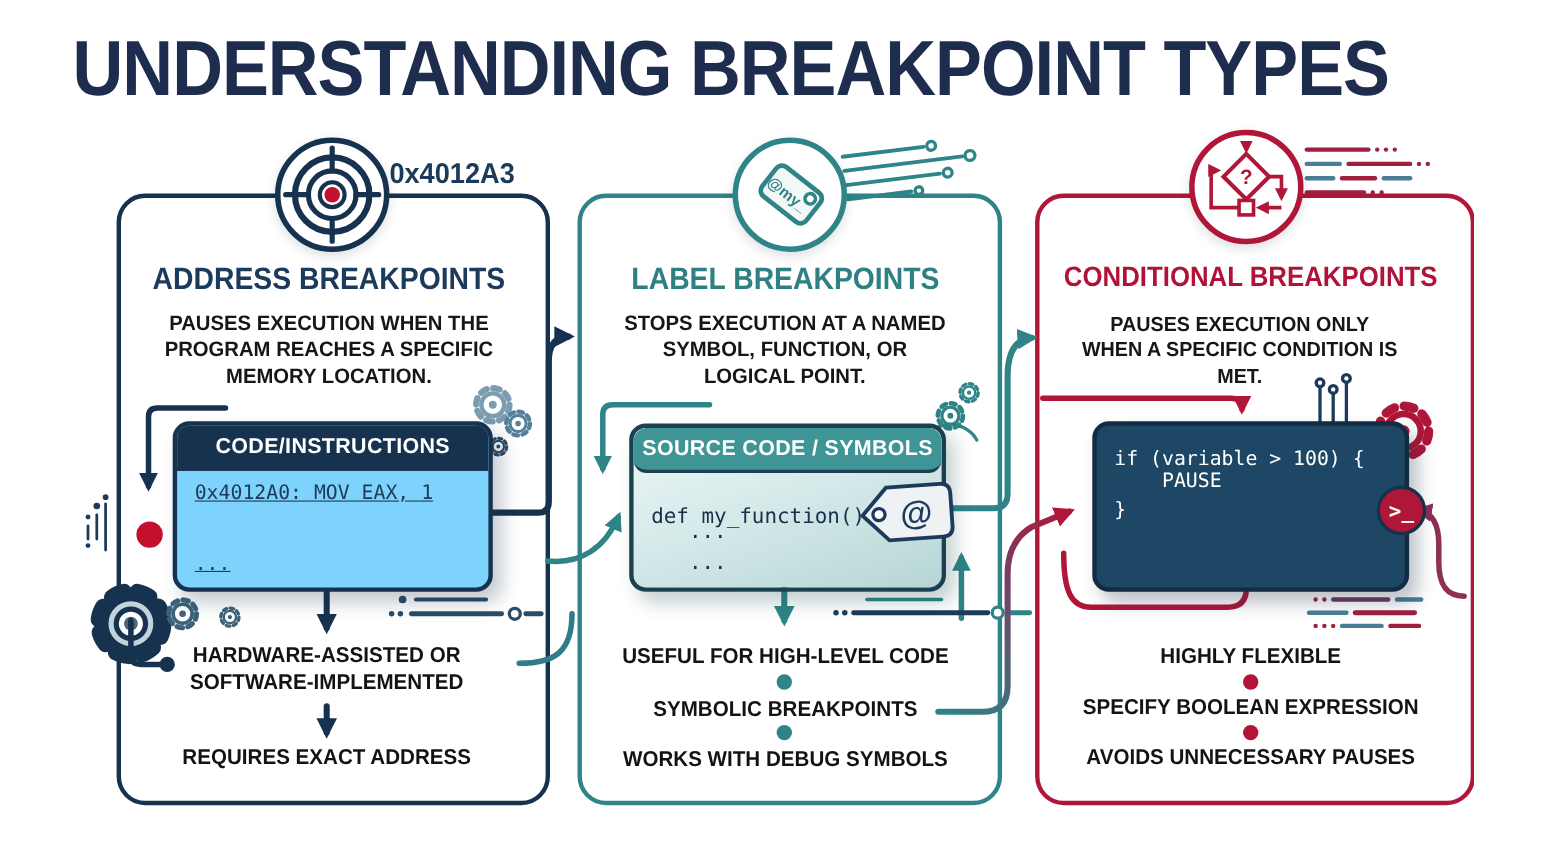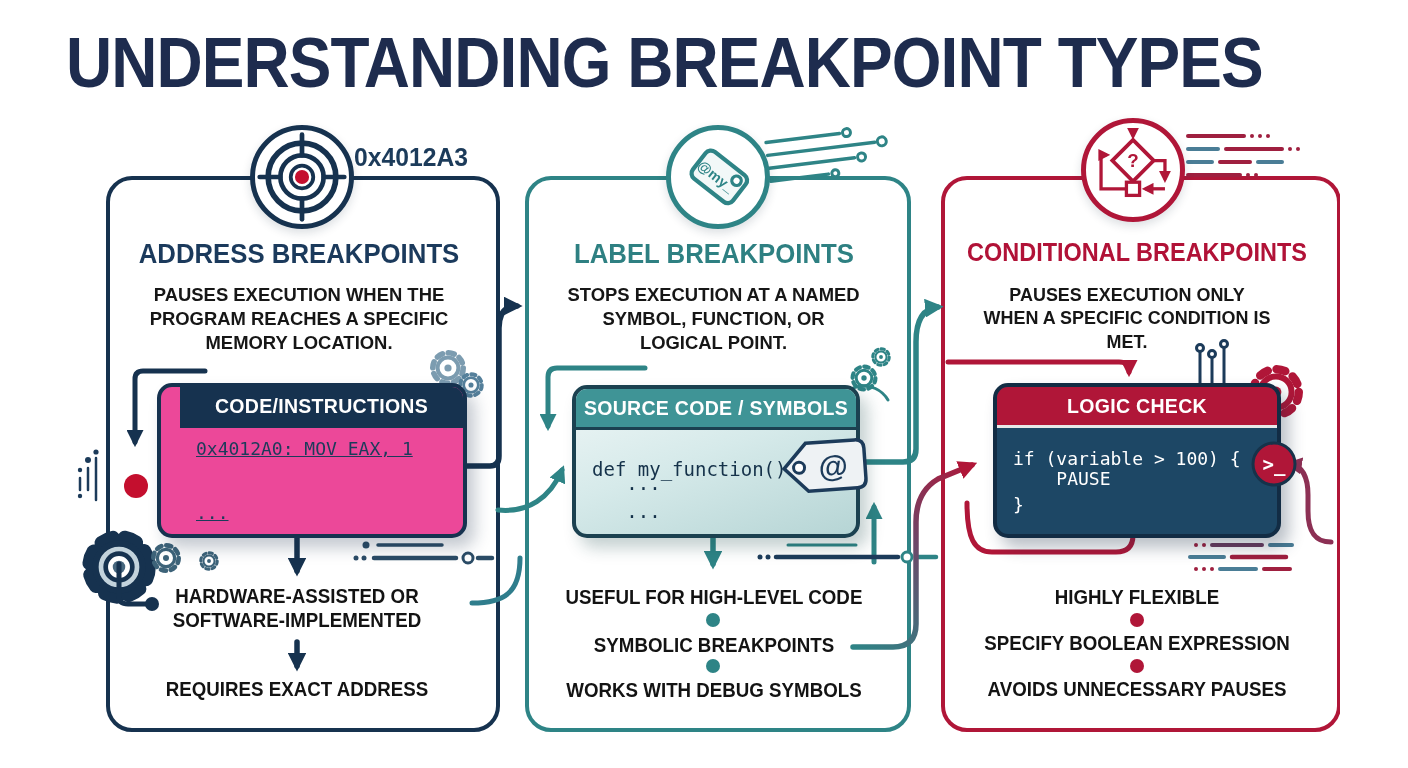--- a/index.html
+++ b/index.html
@@ -32,31 +32,31 @@
   .h2{left:525px;width:378px;top:238px;font-size:28px;color:#2e8082;}
   .h3{left:941px;width:392px;top:238px;font-size:25.5px;color:#b11237;}
 
   .desc{position:absolute;text-align:center;font-weight:bold;color:#161616;line-height:1.26;
         transform:scaleX(.97);transform-origin:center top;}
   .d1{left:144px;width:310px;top:283px;font-size:19px;}
   .d2{left:561px;width:305px;top:283px;font-size:19px;}
   .d3{left:977px;width:300px;top:283px;font-size:18.5px;}
 
   .codebox{position:absolute;border-radius:15px;border:4px solid;overflow:hidden;}
-  .cb1{left:157px;top:383px;width:283px;height:147px;border-color:#16324f;background:#ec4899;
-       box-shadow:8px 10px 16px rgba(25,45,70,.25);padding-left:19px;}
+  .cb1{left:157px;top:383px;width:283px;height:147px;border-color:#16324f;background:#7dd3fc;
+       box-shadow:8px 10px 16px rgba(25,45,70,.25);}
   .cb2{left:572px;top:385px;width:280px;height:145px;border-color:#1b4150;
        background:linear-gradient(160deg,#eef6f6 0%,#d6eaea 45%,#b6d5d5 100%);
        box-shadow:8px 10px 16px rgba(25,70,70,.25);}
   .cb3{left:993px;top:383px;width:280px;height:147px;border-color:#122c44;background:#1d4765;
        box-shadow:8px 10px 16px rgba(25,45,70,.3);}
   .cbHead{height:38px;display:flex;align-items:center;justify-content:center;color:#fff;
           font-size:19.5px;font-weight:bold;letter-spacing:.3px;}
   .cb1 .cbHead{background:#16324f;border-bottom:3px solid #16324f;}
-  .cb2 .cbHead{background:#3f9496;border-bottom:3px solid #1b4150;}
+  .cb2 .cbHead{background:#3f9496;border-bottom:3px solid #1b4150;border-radius:12px;}
   .cb3 .cbHead{background:#b01638;border-bottom:3px solid #e9e9e9;}
   .cbBody{position:relative;height:calc(100% - 41px);font-family:"DejaVu Sans Mono",monospace;
           white-space:pre;}
   .cline{position:absolute;left:16px;}
   .cb1 .cline{color:#1c3b5a;font-size:18px;text-decoration:underline;}
   .cb2 .cline{color:#15324a;font-size:19px;}
   .cb3 .cline{color:#ffffff;font-size:18px;}
 
   .note{position:absolute;text-align:center;font-weight:bold;color:#131313;line-height:1.22;
         transform:scaleX(.96);transform-origin:center top;}
@@ -315,21 +315,20 @@
   </div>
   <div class="codebox cb2">
     <div class="cbHead">SOURCE CODE / SYMBOLS</div>
     <div class="cbBody">
       <span class="cline" style="top:28px">def my_function():</span>
       <span class="cline" style="top:42px">   ...</span>
       <span class="cline" style="top:70px">   ...</span>
     </div>
   </div>
   <div class="codebox cb3">
-    <div class="cbHead">LOGIC CHECK</div>
     <div class="cbBody">
       <span class="cline" style="top:20px">if (variable &gt; 100) {</span>
       <span class="cline" style="top:40px">    PAUSE</span>
       <span class="cline" style="top:66px">}</span>
     </div>
   </div>
 
   <div class="note n1a">HARDWARE-ASSISTED OR SOFTWARE-IMPLEMENTED</div>
   <div class="note n1b">REQUIRES EXACT ADDRESS</div>
   <div class="note n2a">USEFUL FOR HIGH-LEVEL CODE</div>

